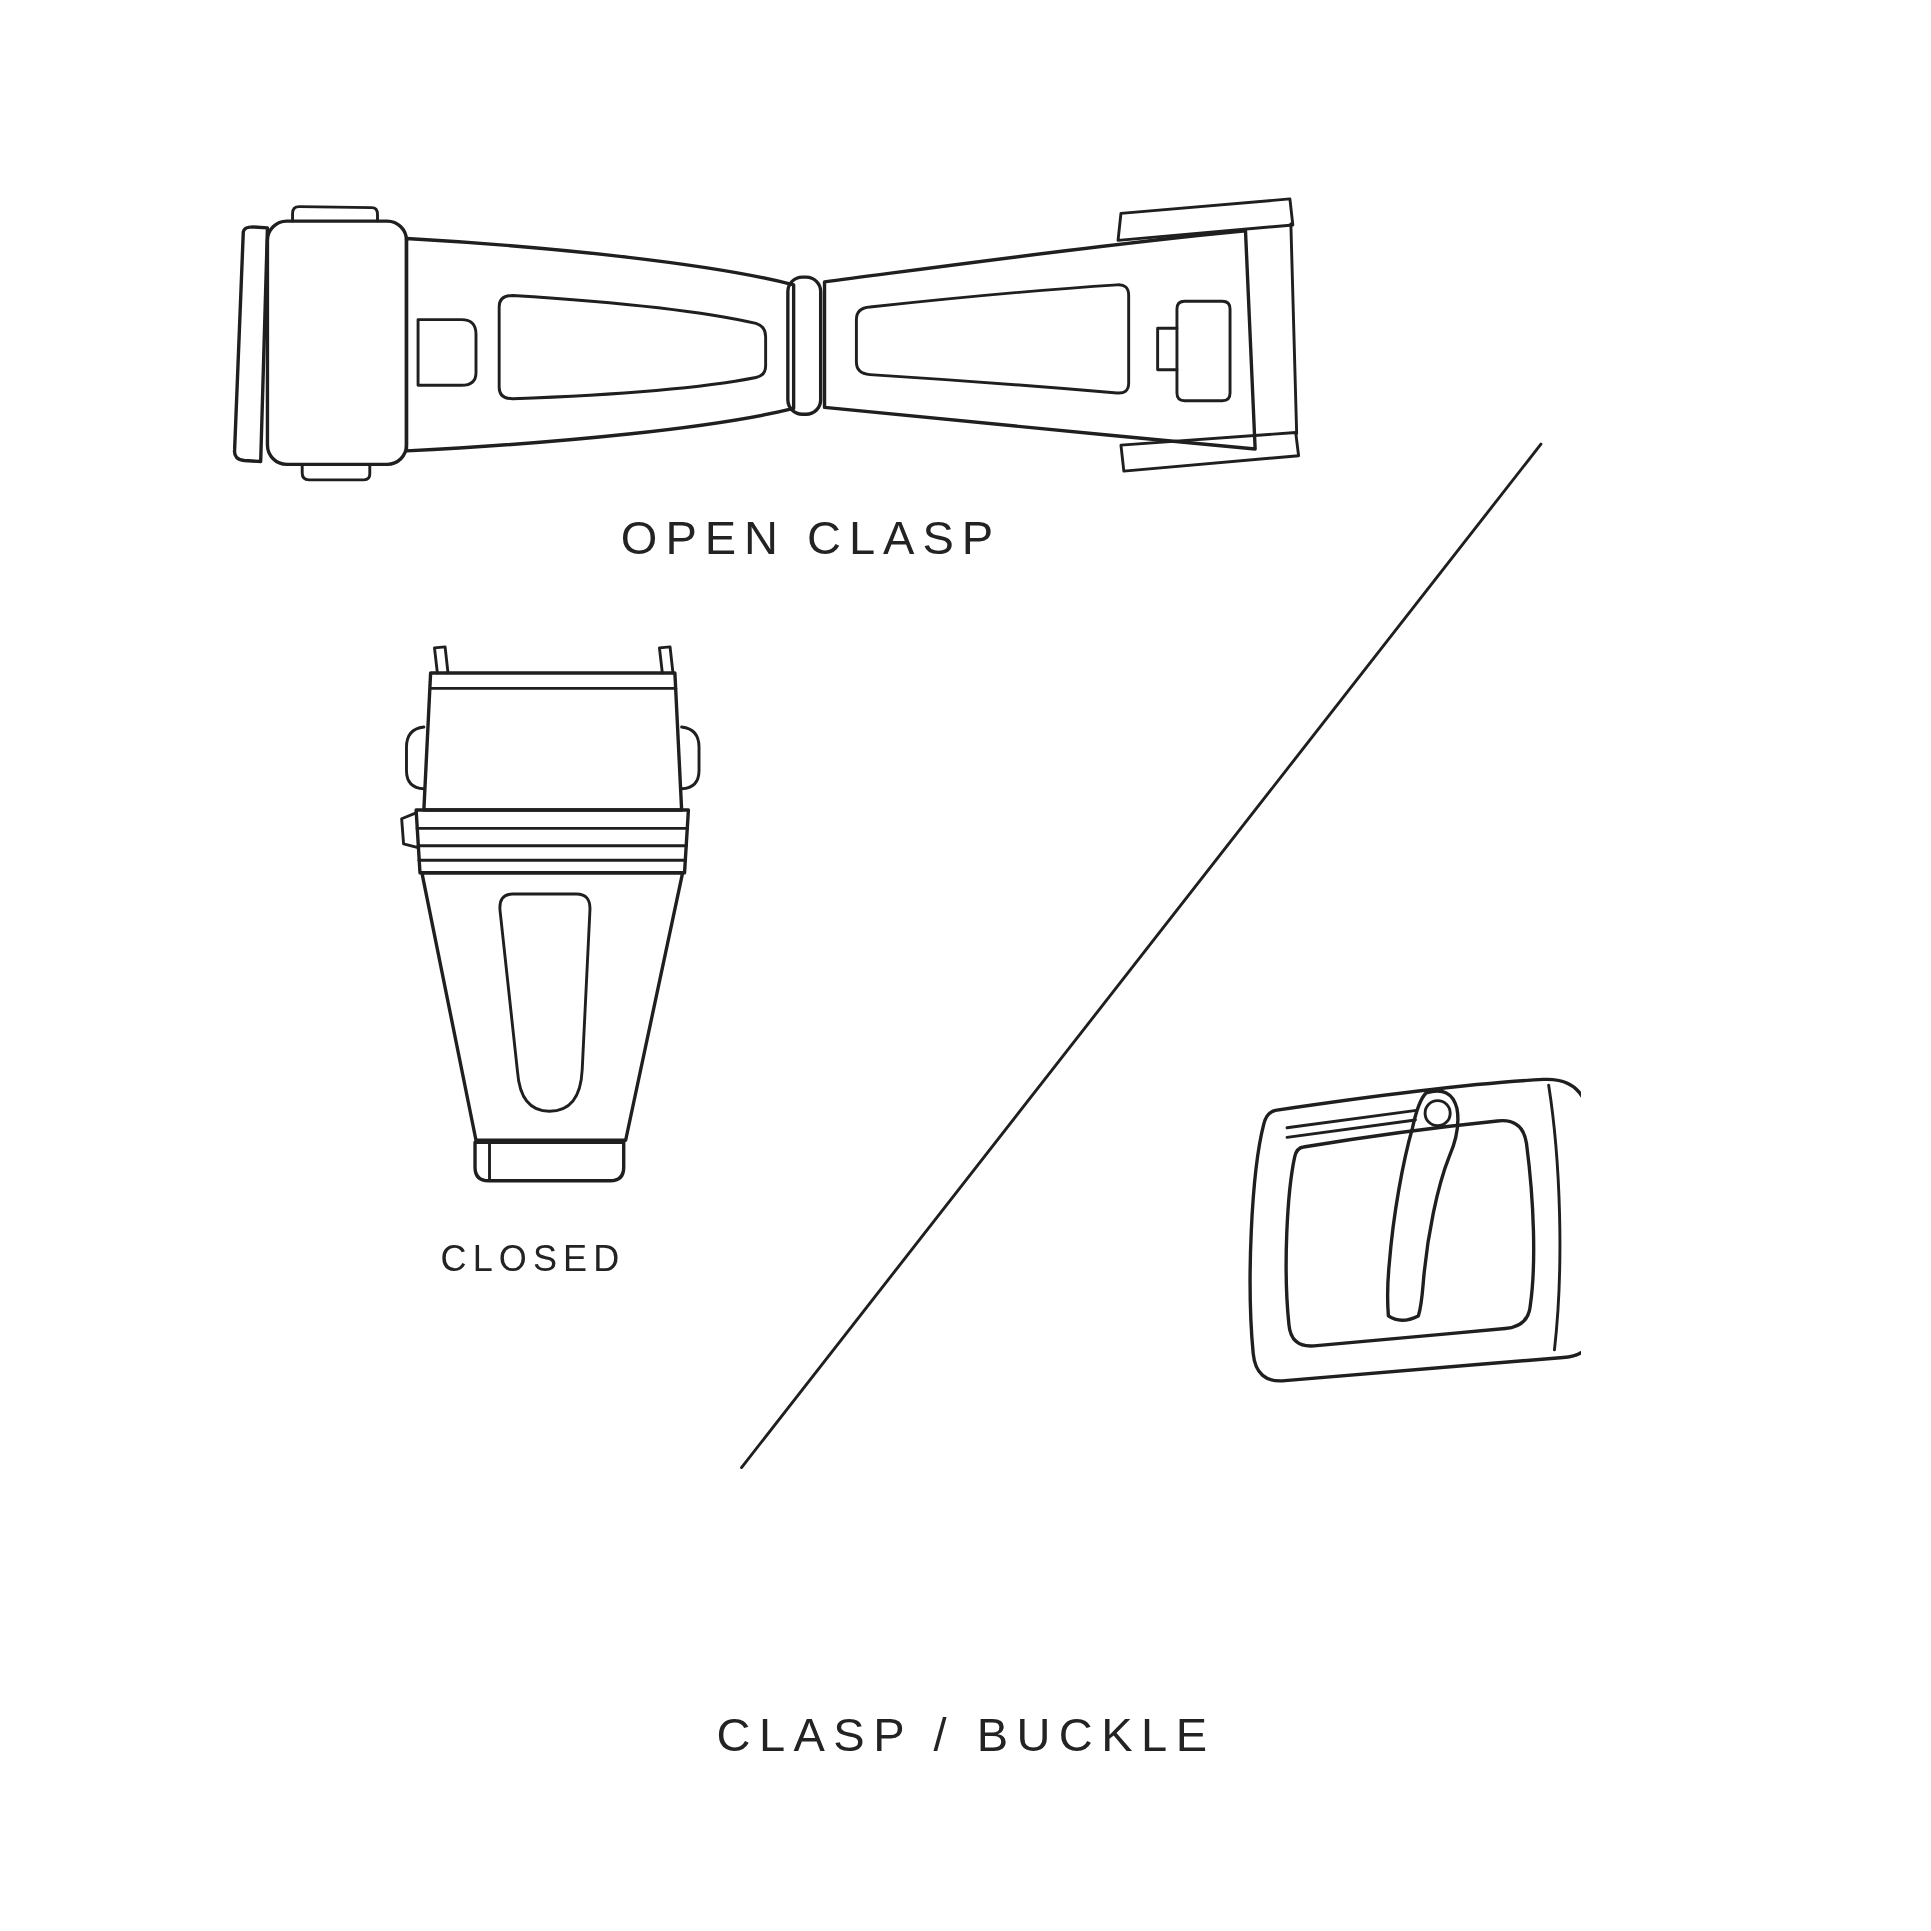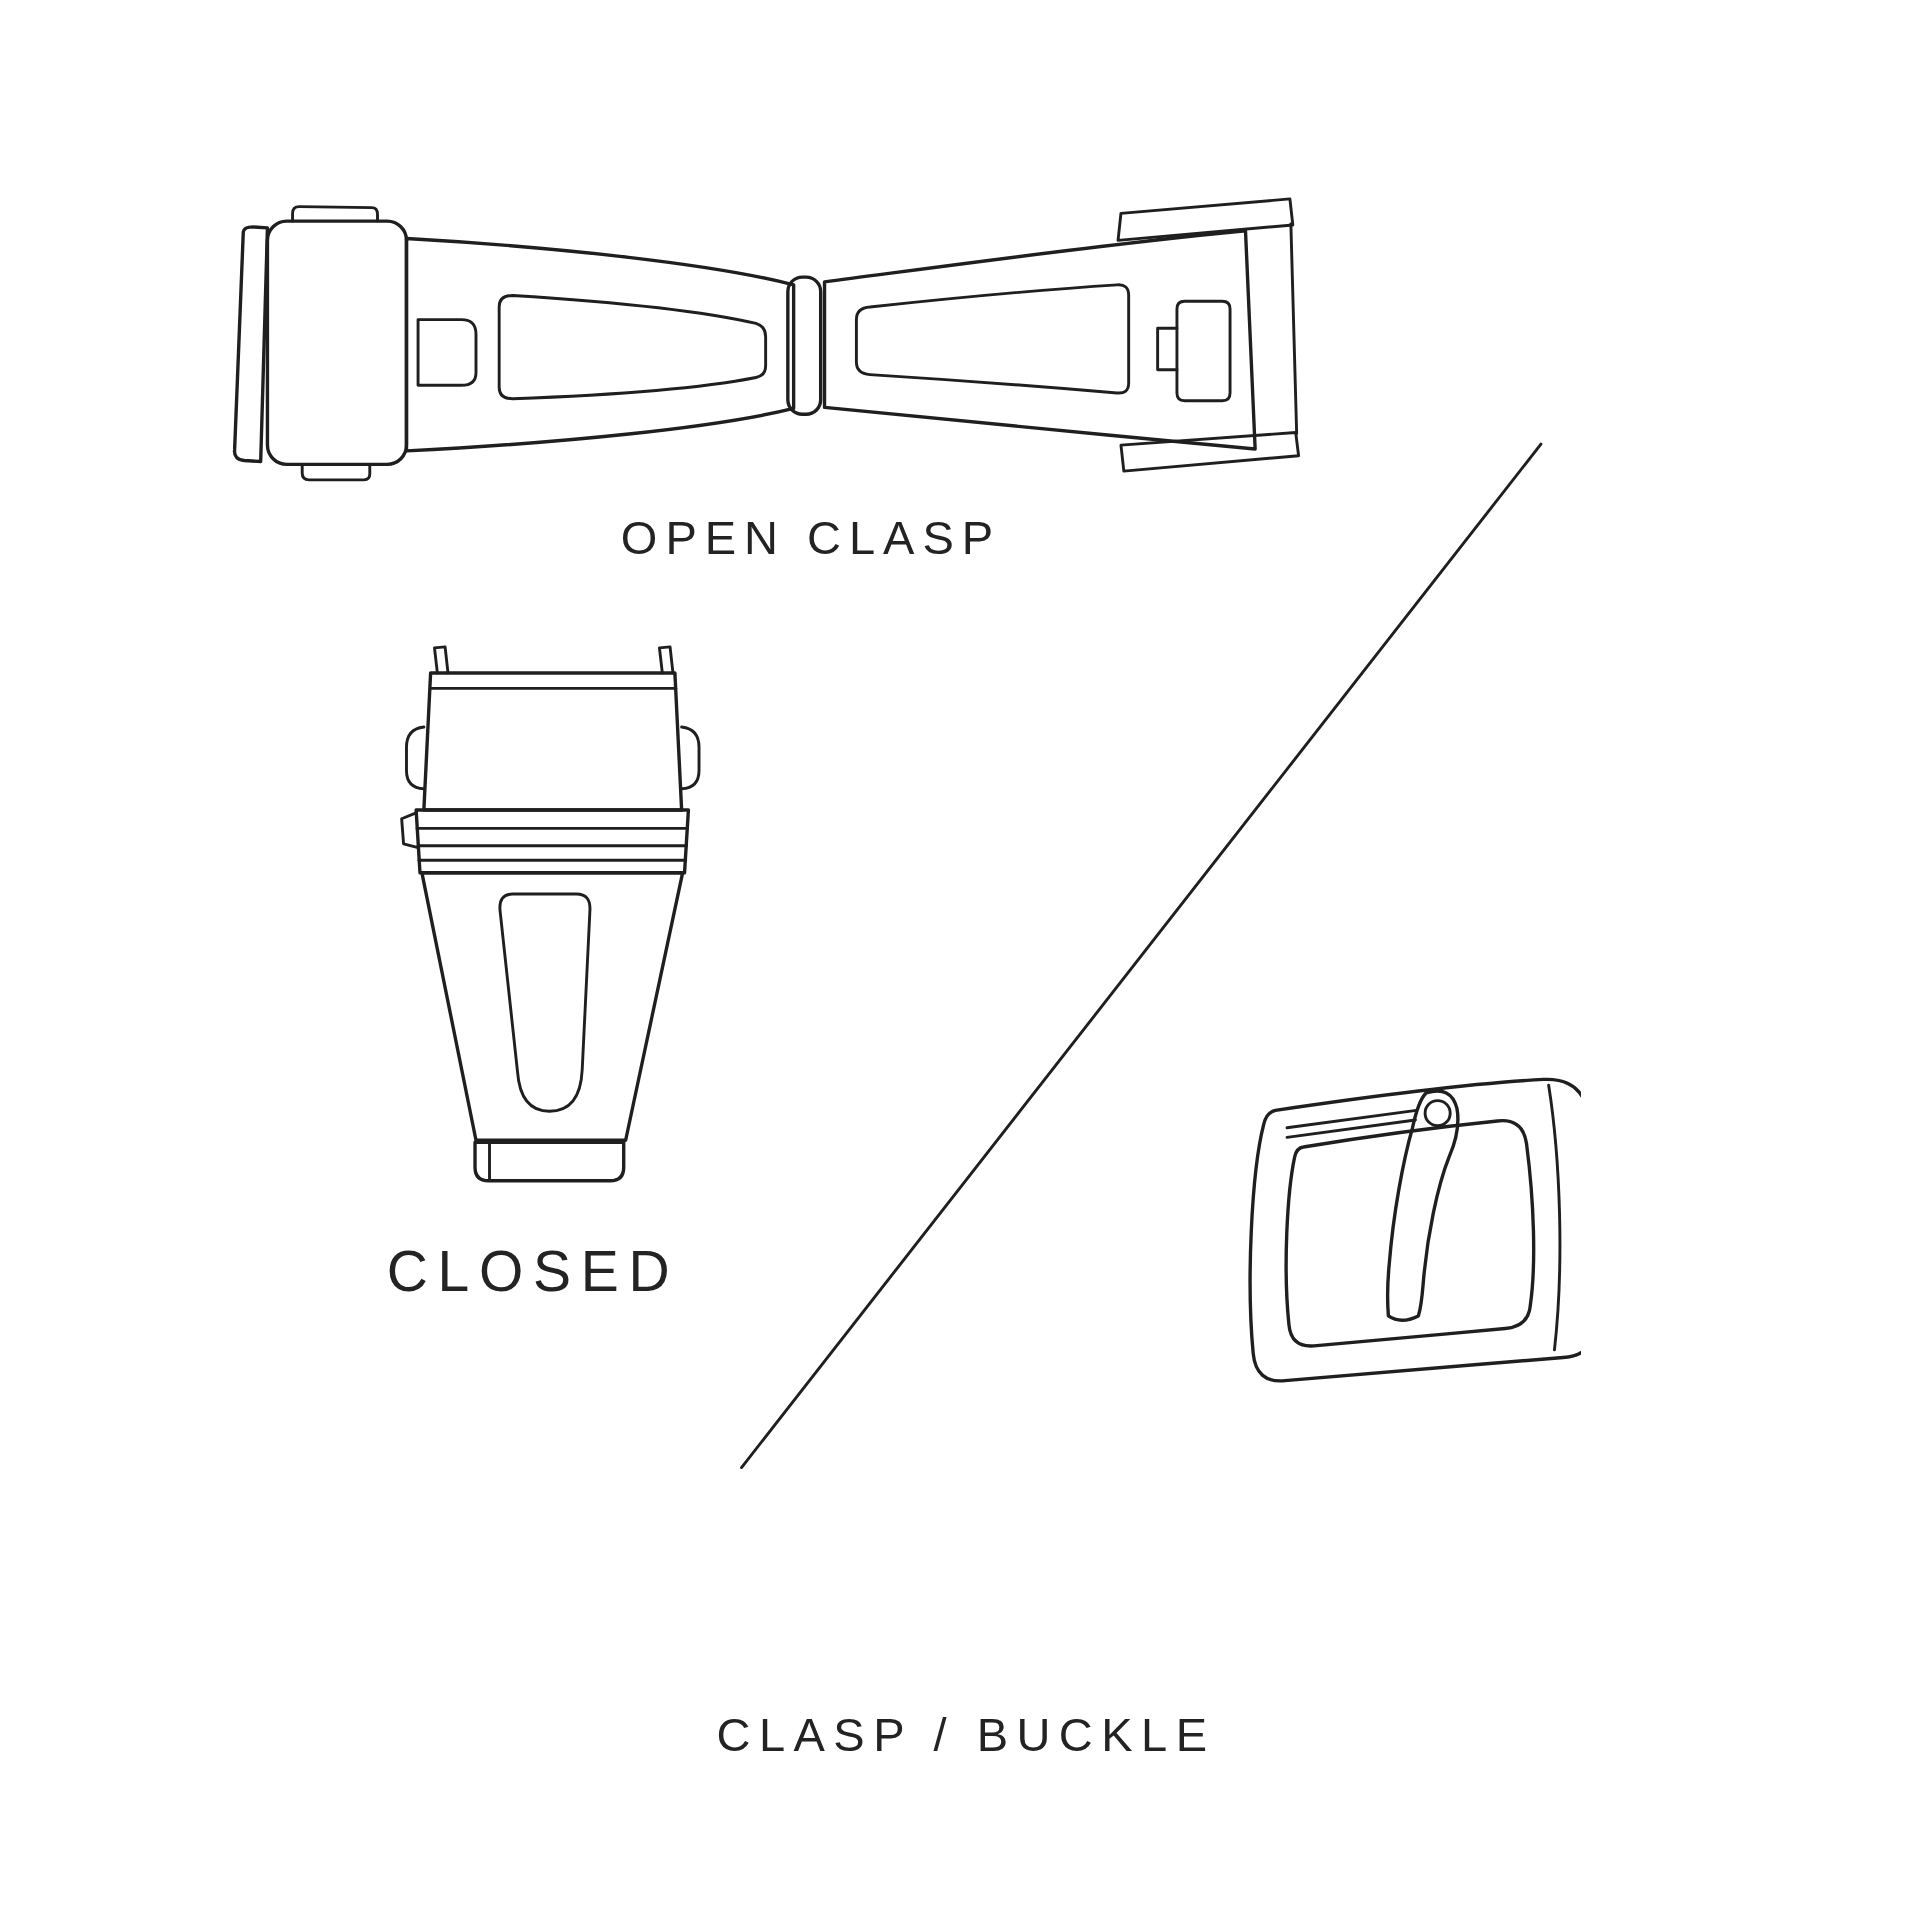--- a/index.html
+++ b/index.html
@@ -17,21 +17,21 @@
   .art path, .art rect, .art circle {
     fill:none; stroke:currentColor; stroke-width:3.5;
     stroke-linecap:round; stroke-linejoin:round;
   }
   .art .thin { stroke-width:3; }
   .label {
     position:absolute; text-align:center;
     letter-spacing:.17em; color:var(--text); white-space:nowrap;
   }
   .label-open   { left:502px;  top:510px;  width:618px;  font-size:47px; }
-  .label-closed { left:340px;  top:1238px; width:386px;  font-size:57px; }
+  .label-closed { left:340px;  top:1238px; width:386px;  font-size:36px; }
   .page-title   { left:348px;  top:1707px; width:1236px; font-size:47px; letter-spacing:.18em; }
 </style>
 </head>
 <body>
 
 <div class="canvas">
 
   <svg class="art" width="1931" height="1931" viewBox="0 0 2000 2000" aria-hidden="true">
 
     <g>

